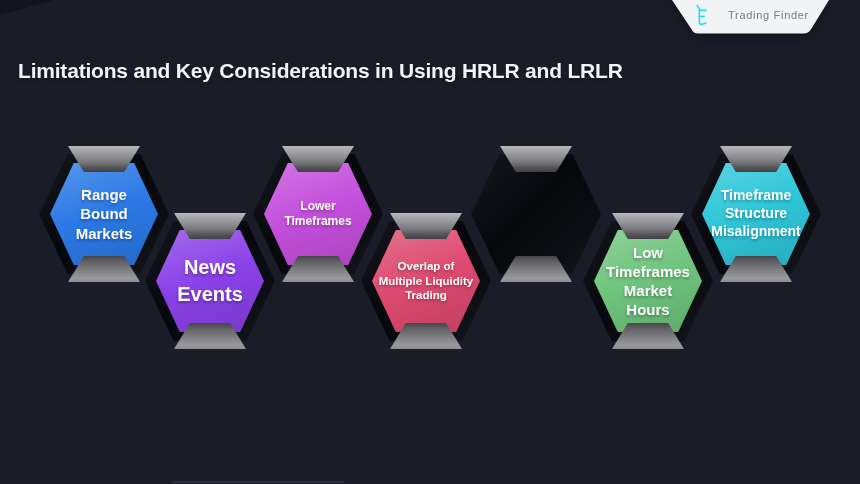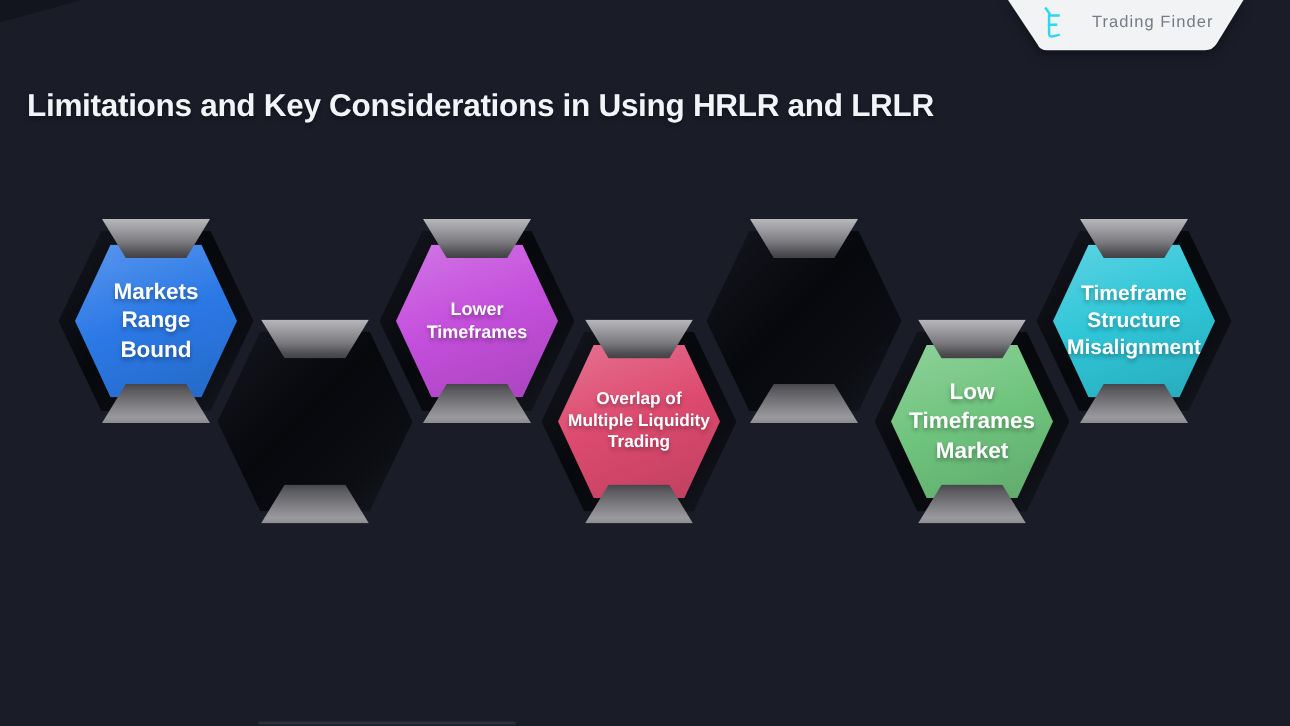--- a/index.html
+++ b/index.html
@@ -101,30 +101,36 @@
       </svg>
       <span class="brand-name">Trading Finder</span>
     </div>
   </div>
 
   <div id="hexrow">
   <div class="module">
     <div class="hex-frame"></div>
     <div class="hex-fill" style="--c: #2b79e6; --c-light: rgb(90,150,236); --c-dark: rgb(37,104,198);">
       <div class="hex-label" title="Range Bound Markets">
+            <div>Range Bound</div>
             <div>Markets</div>
-            <div>Range Bound</div>
           </div>
     </div>
     <div class="clamp clamp-top"></div>
     <div class="clamp clamp-bottom"></div>
   </div>
 
   <div class="module">
     <div class="hex-frame"></div>
+    <div class="hex-fill" style="--c: #8a41e8; --c-light: rgb(164,107,237); --c-dark: rgb(119,56,200);">
+      <div class="hex-label" title="News Events">
+            <div>News</div>
+            <div>Events</div>
+          </div>
+    </div>
     <div class="clamp clamp-top"></div>
     <div class="clamp clamp-bottom"></div>
   </div>
 
   <div class="module">
     <div class="hex-frame"></div>
     <div class="hex-fill" style="--c: #c44fdc; --c-light: rgb(209,118,228); --c-dark: rgb(169,68,189);">
       <div class="hex-label" title="Lower Timeframes">
             <div>Lower</div>
             <div>Timeframes</div>
@@ -152,20 +158,21 @@
     <div class="clamp clamp-top"></div>
     <div class="clamp clamp-bottom"></div>
   </div>
 
   <div class="module">
     <div class="hex-frame"></div>
     <div class="hex-fill" style="--c: #6fc47d; --c-light: rgb(143,209,154); --c-dark: rgb(95,169,108);">
       <div class="hex-label" title="Low Liquidity Market Hours">
             <div>Low Timeframes</div>
             <div>Market</div>
+            <div>Hours</div>
           </div>
     </div>
     <div class="clamp clamp-top"></div>
     <div class="clamp clamp-bottom"></div>
   </div>
 
   <div class="module">
     <div class="hex-frame"></div>
     <div class="hex-fill" style="--c: #2ec6d8; --c-light: rgb(92,211,225); --c-dark: rgb(40,170,186);">
       <div class="hex-label" title="Timeframe Structure Misalignment">

